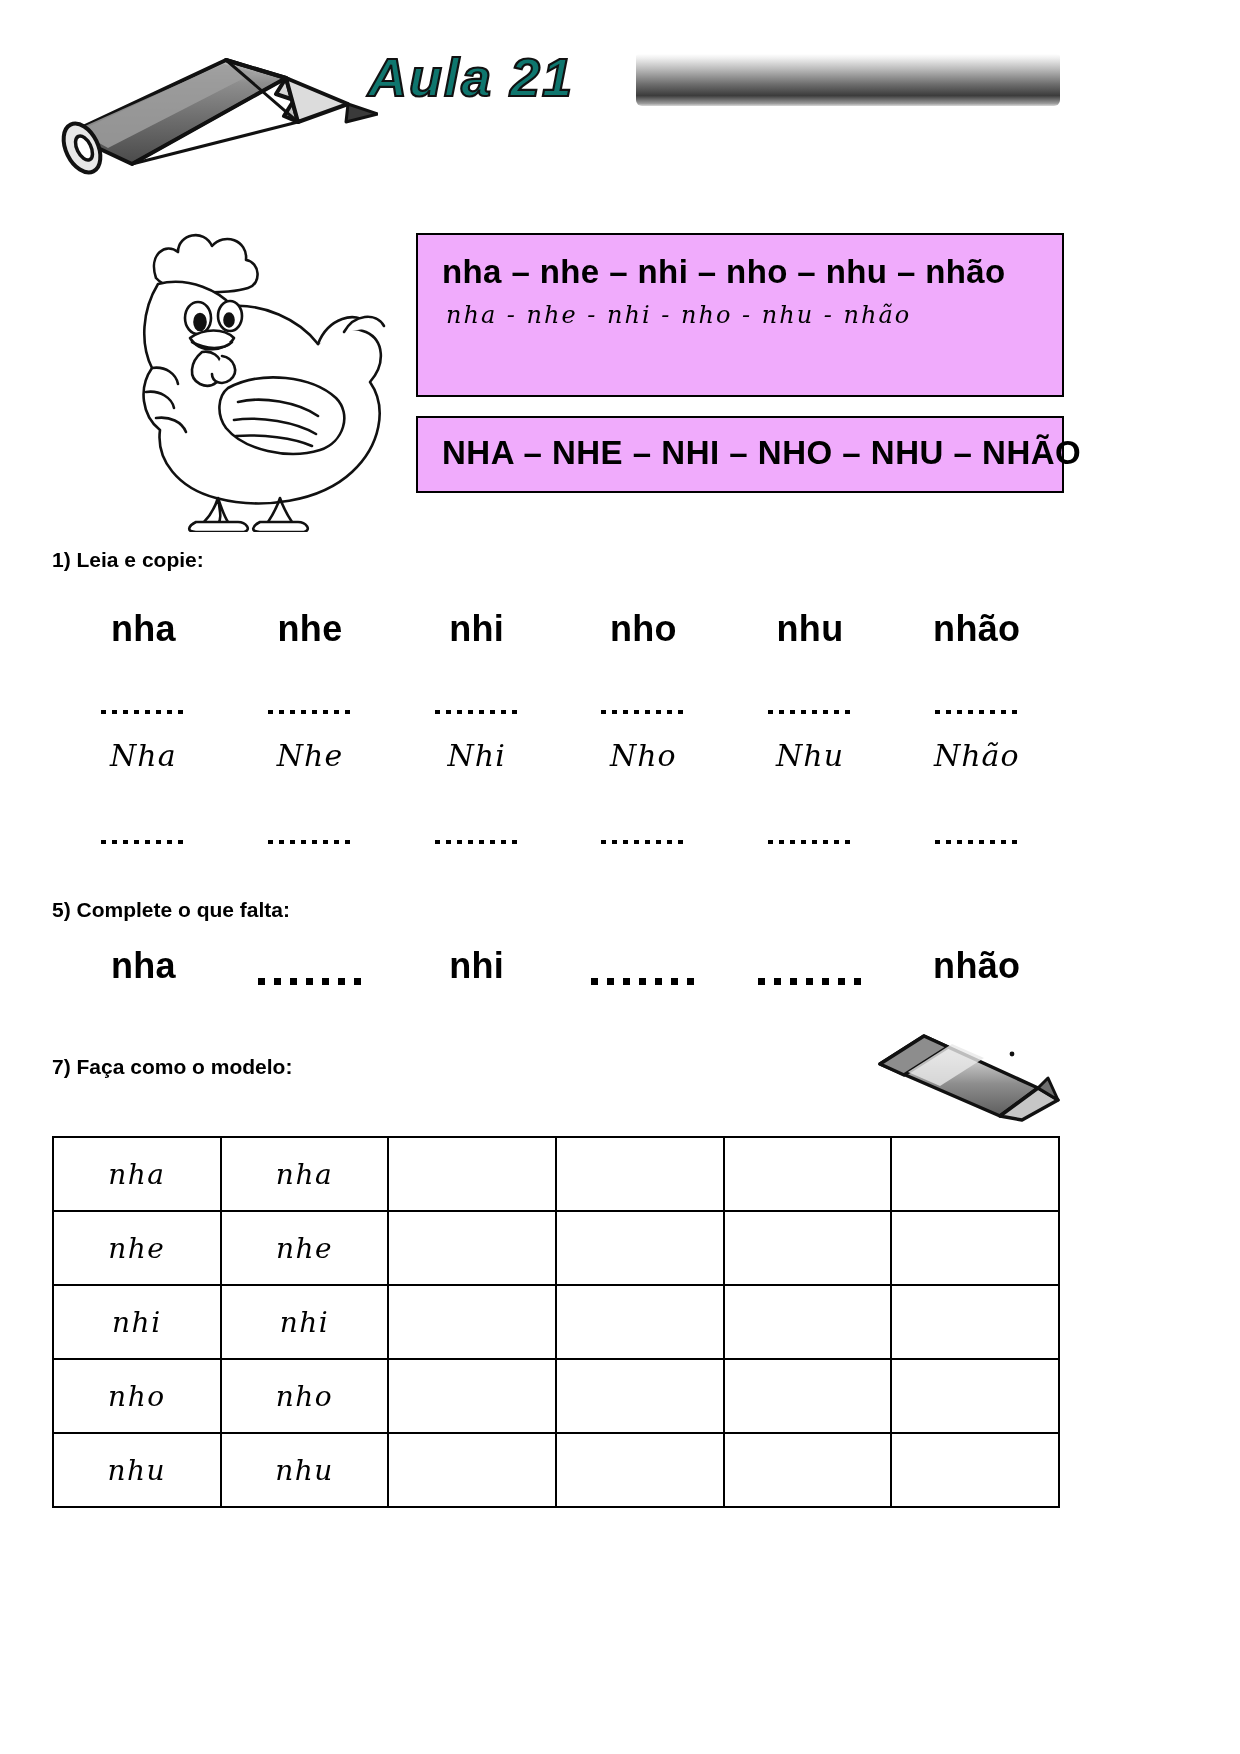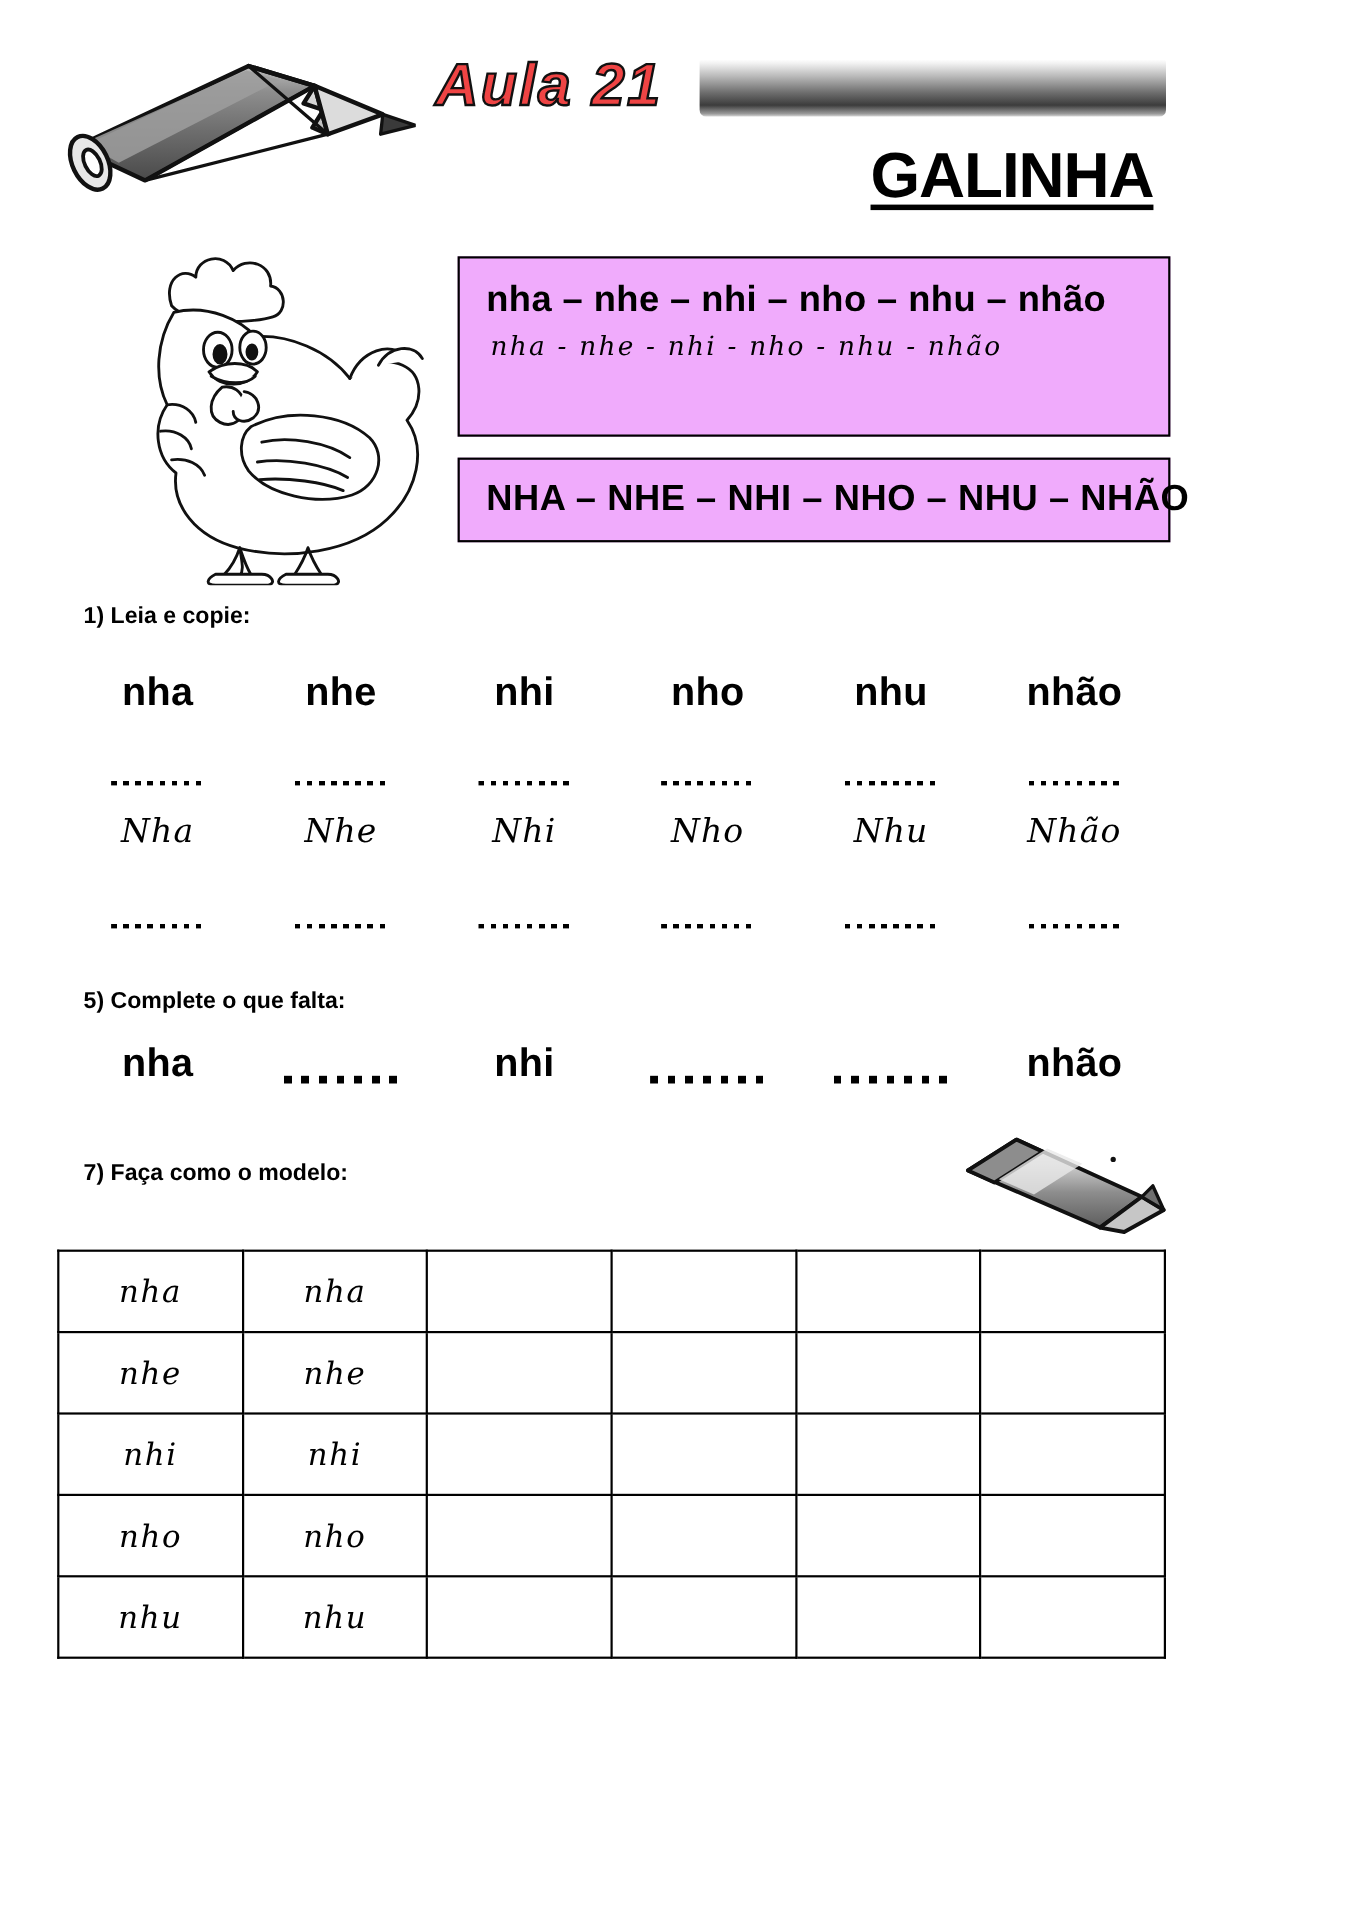--- a/index.html
+++ b/index.html
@@ -29,23 +29,23 @@
   }
   #aula-title {
     position: absolute;
     left: 368px; top: 46px;
     width: 262px; height: 62px;
     font-family: "Liberation Sans", sans-serif;
     font-size: 54px;
     font-weight: bold;
     font-style: italic;
     letter-spacing: 2px;
-    color: #ef4444;
+    color: #0f766e;
     -webkit-text-stroke: 2.2px #111111;
-    text-align: center;
+    text-align: left;
     line-height: 62px;
     white-space: nowrap;
   }
   #gray-bar {
     position: absolute;
     left: 636px; top: 54px;
     width: 424px; height: 52px;
     background: linear-gradient(to bottom,
         #ffffff 0%, #efefef 8%, #b8b8b8 30%,
         #6e6e6e 58%, #3c3c3c 80%, #9a9a9a 95%, #d8d8d8 100%);
@@ -112,21 +112,20 @@
     letter-spacing: 0.5px;
     white-space: nowrap;
   }
 
   
   .exercise-heading {
     position: absolute;
     font-size: 21px;
     font-weight: bold;
     white-space: nowrap;
-    margin-left: 24px;
   }
   #ex1-heading { left: 52px; top: 548px; }
   #ex2-heading { left: 52px; top: 898px; }
   #ex3-heading { left: 52px; top: 1055px; }
 
   
   #ex1-row-print {
     position: absolute;
     left: 60px; top: 608px;
     width: 1000px; height: 50px;
@@ -265,21 +264,20 @@
     <path d="M178 18 L250 80 L84 122 L238 36 Z" fill="none" stroke="#111" stroke-width="3"></path>
     <path d="M238 36 L300 62 L250 80 Z" fill="#dcdcdc" stroke="#111" stroke-width="4" stroke-linejoin="round"></path>
 
     <path d="M300 62 L330 72 L298 80 Z" fill="#3a3a3a" stroke="#111" stroke-width="3" stroke-linejoin="round"></path>
   </svg>
 
   <div id="aula-title">Aula 21</div>
 
   <div id="gray-bar"></div>
 
-  <div id="page-title">GALINHA</div>
 </div>
 
 <svg id="chicken-illustration" viewBox="0 0 290 340">
   <g fill="#ffffff" stroke="#111111" stroke-width="2.6" stroke-linecap="round" stroke-linejoin="round">
 
     <path d="M44 86 C36 62 54 50 66 60 C66 42 92 36 100 54 C112 40 136 48 134 68 C148 70 150 92 136 96 C118 102 60 104 44 86 Z"></path>
 
     <path d="M46 92 C30 118 28 152 40 176 C26 196 30 224 48 238
              C44 268 66 296 104 306 C150 318 208 310 240 280
              C268 254 276 216 258 190 C274 172 272 148 254 140

